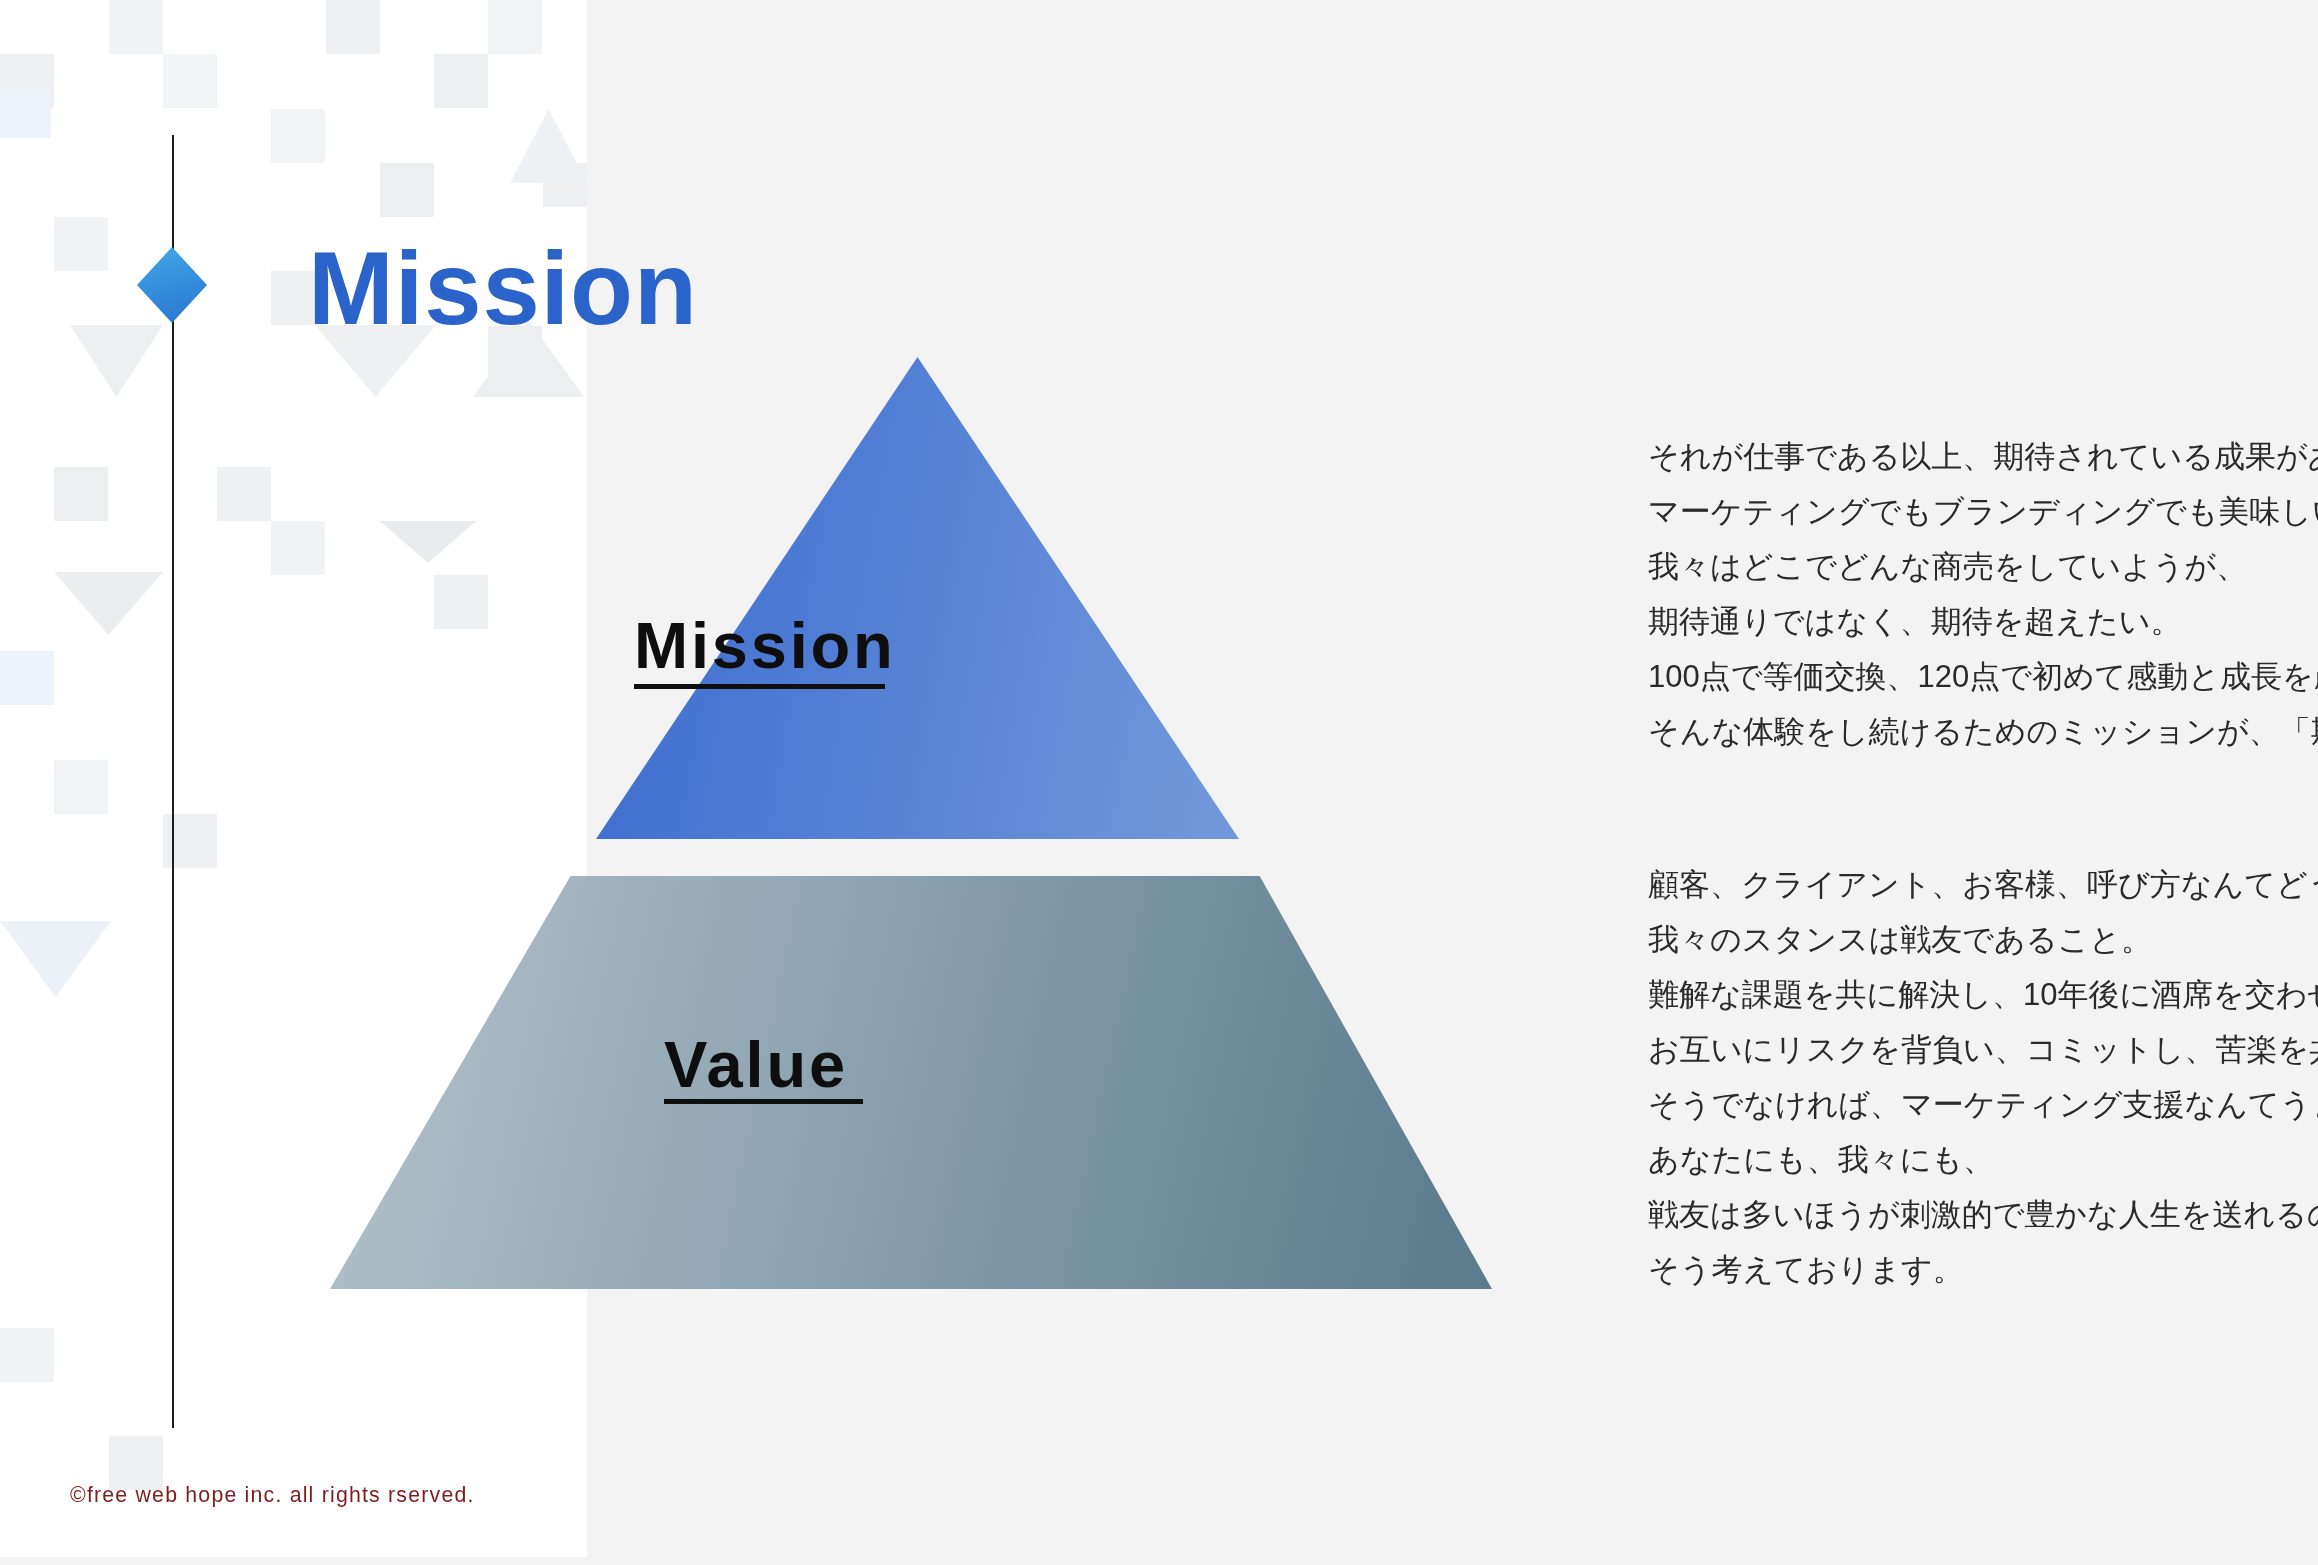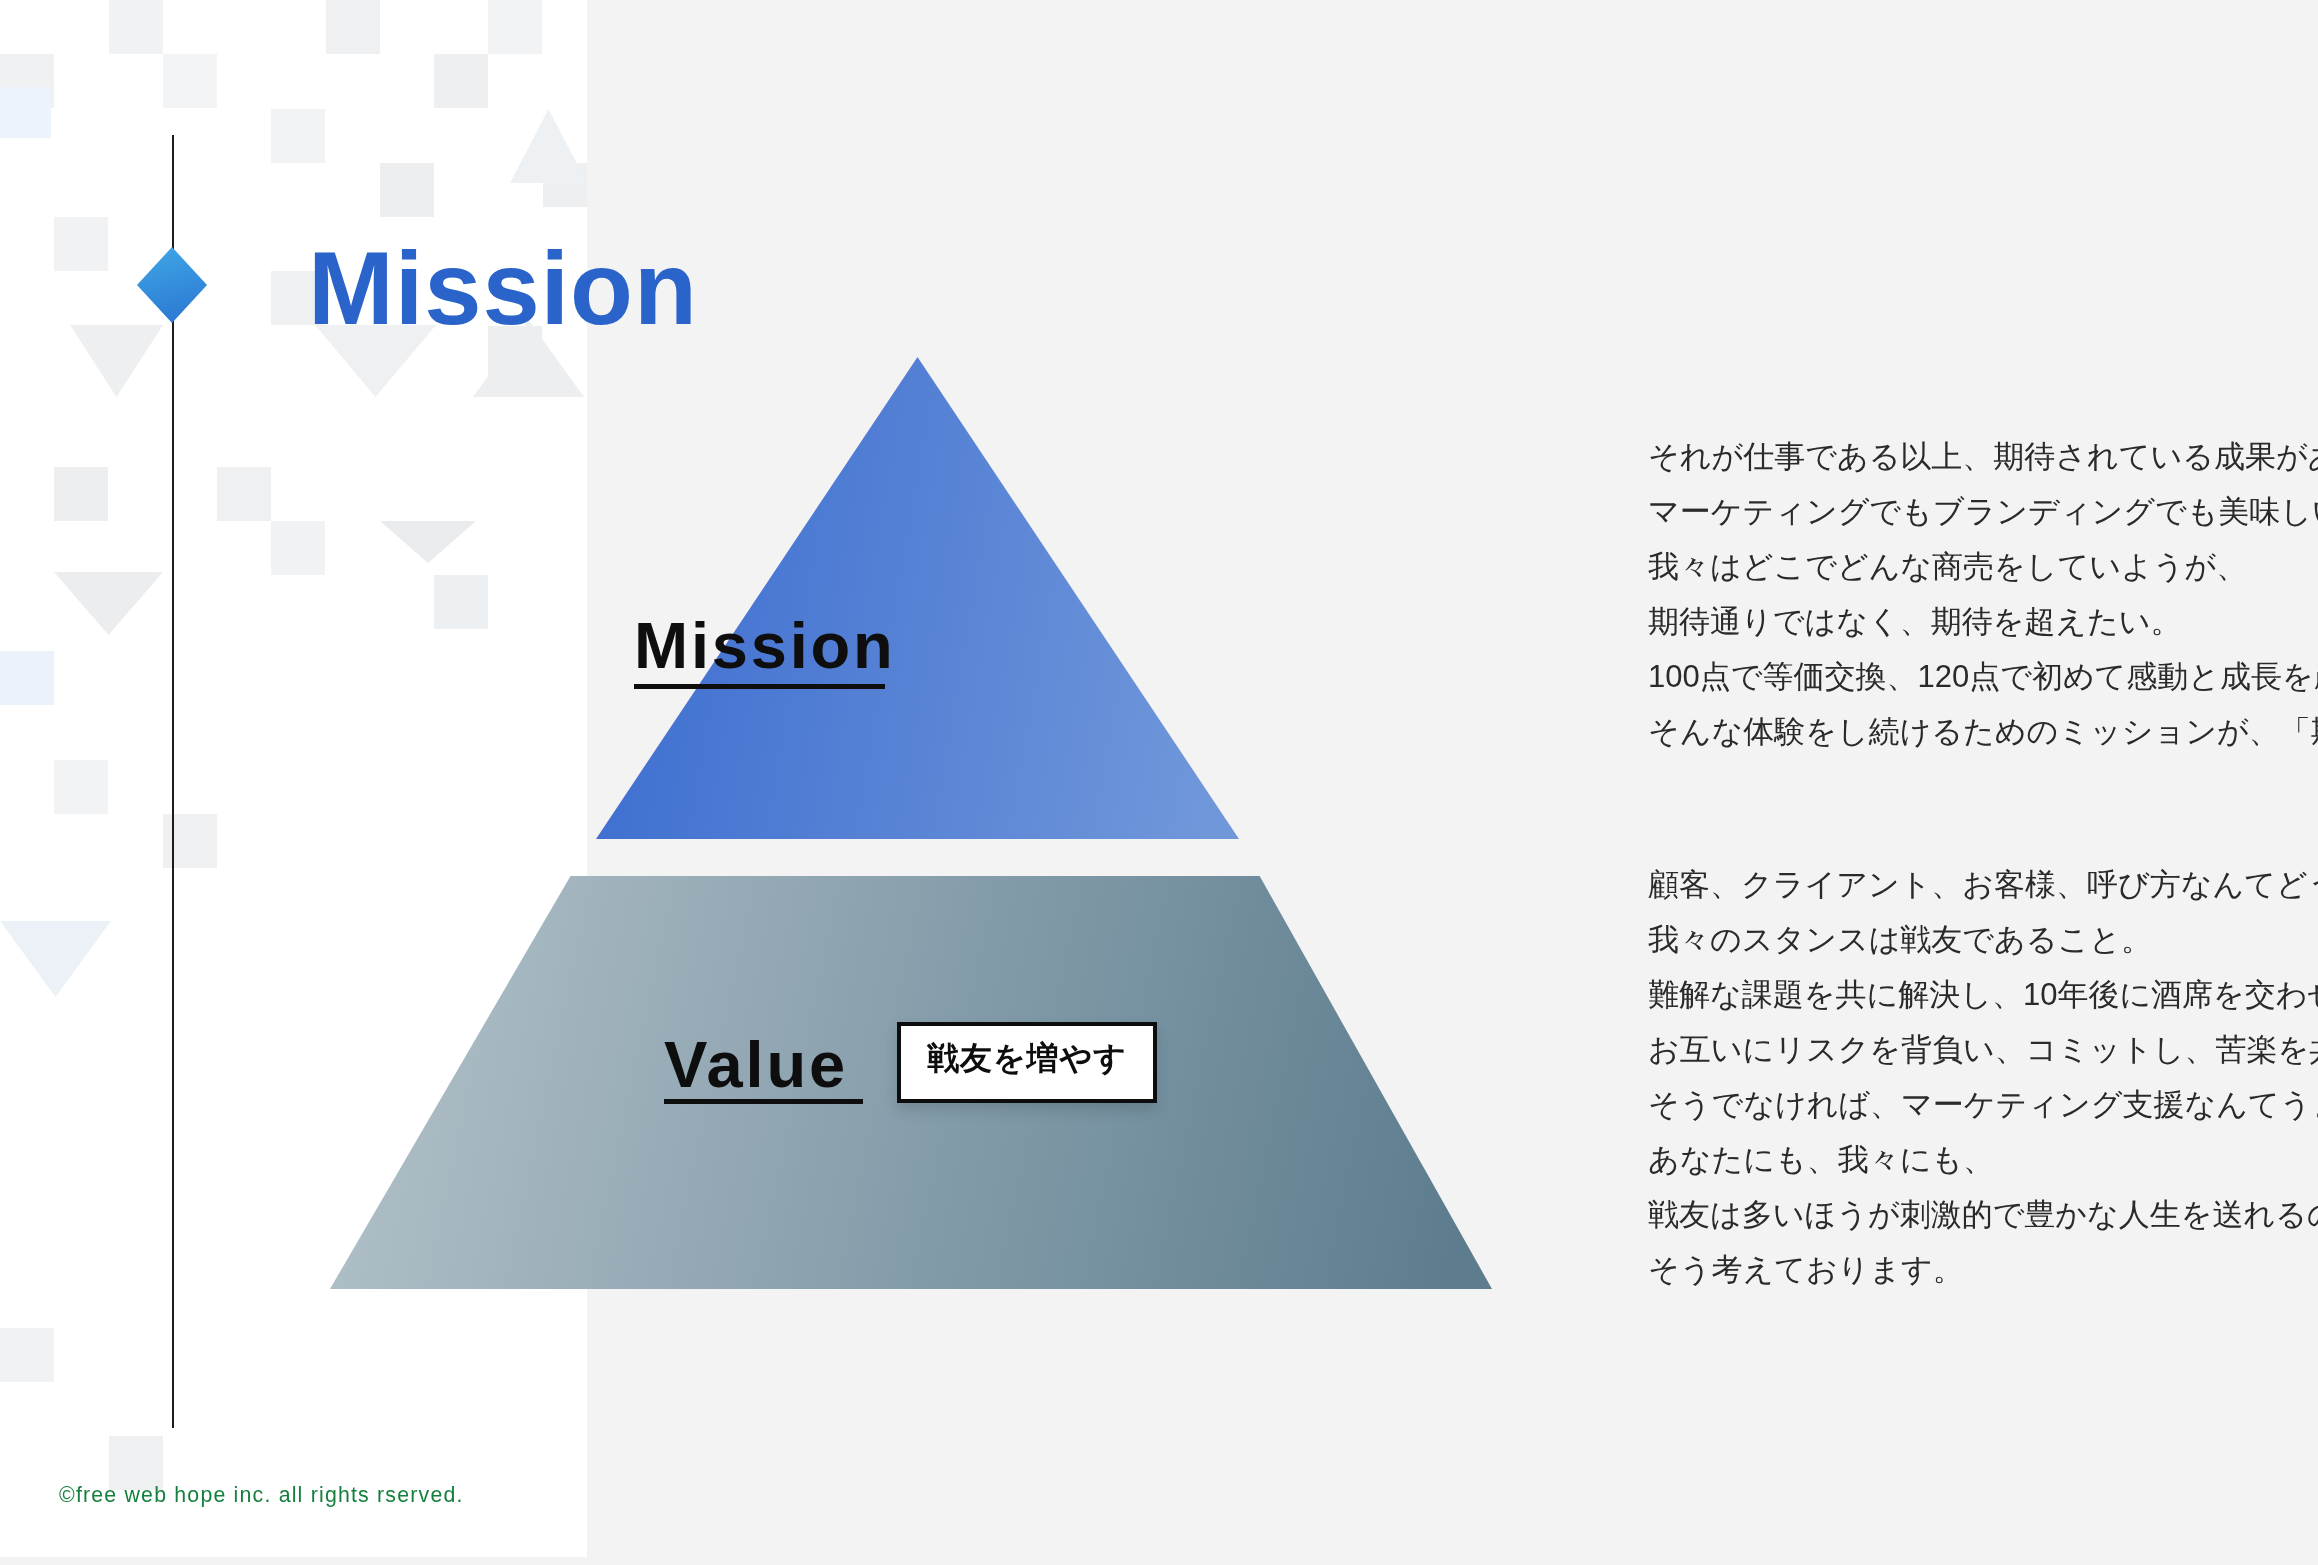--- a/index.html
+++ b/index.html
@@ -69,22 +69,22 @@
   #value-box   { left: 897px; top: 1022px; width: 260px; height: 81px; }
 
   .para {
     position: absolute; left: 1648px; color: #2a2a2a;
     font-size: 31px; line-height: 55px; white-space: nowrap;
   }
   #para-mission { top: 429px; }
   #para-value   { top: 857px; }
 
   .footer {
-    position: absolute; left: 59px; top: 1483px;
-    font-size: 21.3px; color: #15803d; letter-spacing: 1.2px; white-space: nowrap;
+    position: absolute; left: 70px; top: 1483px;
+    font-size: 21.3px; color: #7f1d1d; letter-spacing: 1.2px; white-space: nowrap;
   }
 </style>
 </head>
 <body>
 
 <div class="slide">
 
   <div class="sidebar">
 
     <div class="pt" style="left:109px;top:0;width:54px;height:54px;background:#f0f2f4"></div>
@@ -125,23 +125,20 @@
   <div class="page-title">Mission</div>
 
   <div class="tri-mission"></div>
   <div class="trap-value"></div>
 
   <div class="level-label" id="mission-label">Mission</div>
   <div class="label-underline" id="mission-underline"></div>
 
   <div class="level-label" id="value-label">Value</div>
   <div class="label-underline" id="value-underline"></div>
-  <div class="tag-box" id="value-box">
-    <span>戦友を増やす</span>
-  </div>
 
   <div class="para" id="para-mission">
     <div>それが仕事である以上、期待されている成果がある。</div>
     <div>マーケティングでもブランディングでも美味しい料理でも</div>
     <div>我々はどこでどんな商売をしていようが、</div>
     <div>期待通りではなく、期待を超えたい。</div>
     <div>100点で等価交換、120点で初めて感動と成長を産む。</div>
     <div>そんな体験をし続けるためのミッションが、「期待を超える」</div>
   </div>
 

